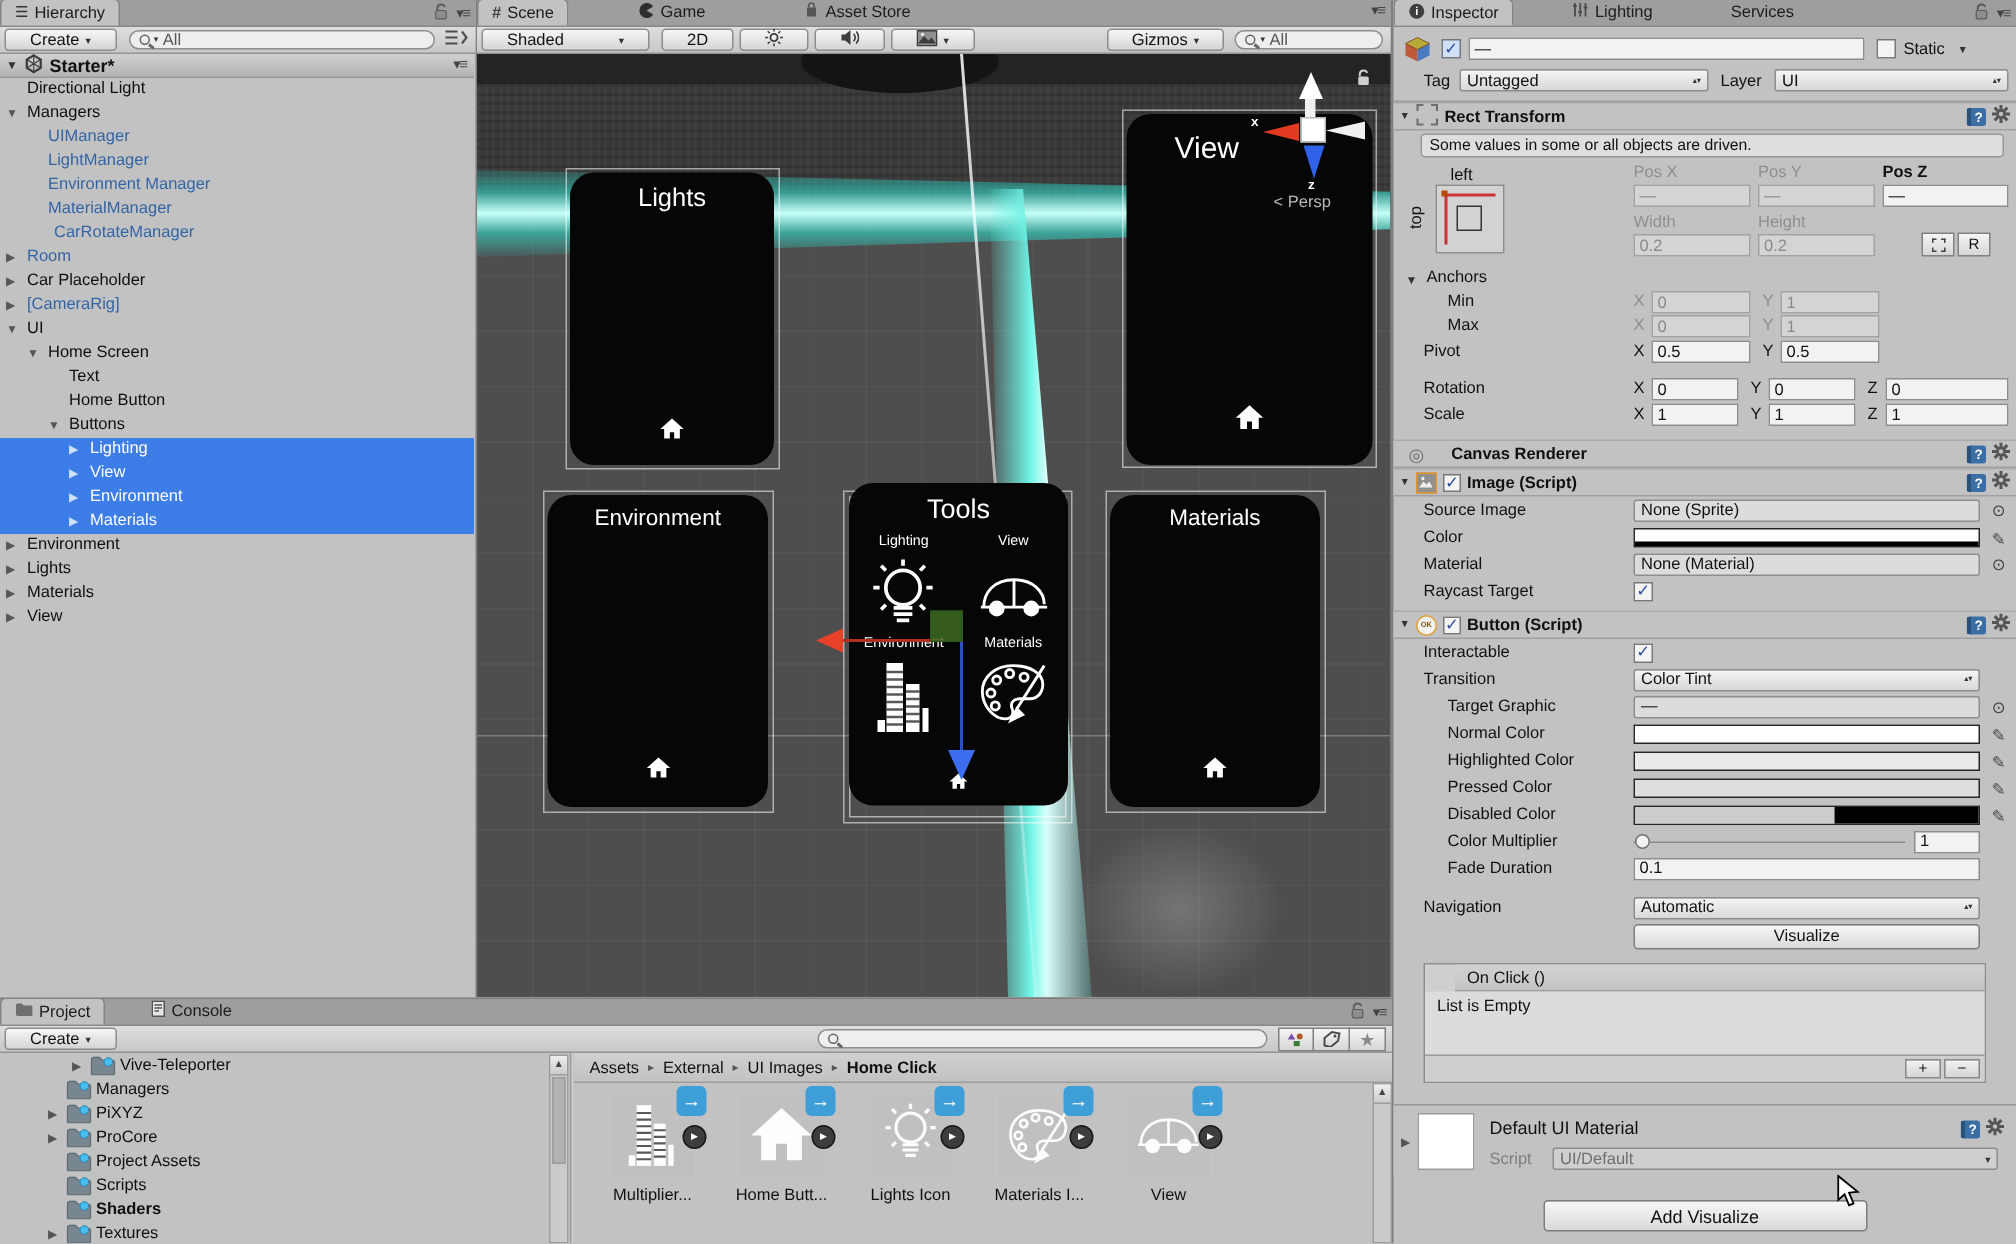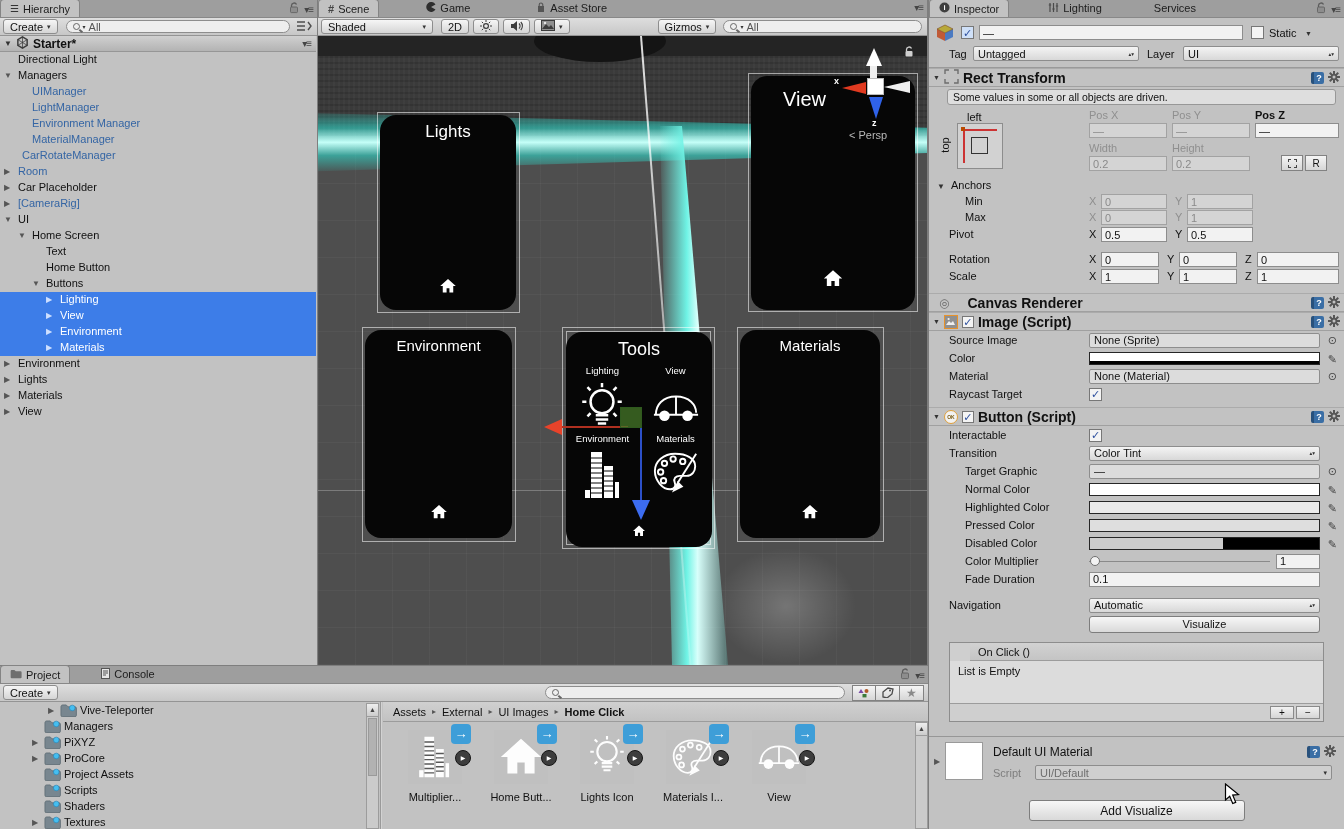--- a/index.html
+++ b/index.html
@@ -7,21 +7,21 @@
 body{position:relative;background:#c2c2c2;font-size:11px;color:#111;}
 .panel{position:absolute;background:#c2c2c2;}
 
 .tabstrip{position:absolute;left:0;right:0;top:0;height:18px;background:#9e9e9e;border-bottom:1px solid #888;display:flex;align-items:flex-end;}
 .tab{height:18px;padding:0 9px;display:flex;align-items:center;gap:4px;color:#1c1c1c;white-space:nowrap;}
 .tab.active{background:#c2c2c2;border:1px solid #848484;border-bottom:none;border-radius:4px 4px 0 0;}
 .striptools{position:absolute;right:4px;top:2px;display:flex;gap:5px;align-items:center;color:#4a4a4a;font-size:9px;}
 .menuglyph{letter-spacing:-1px;font-size:10px;color:#454545;}
 
 .toolbar{position:absolute;left:0;right:0;top:18px;height:18px;background:linear-gradient(#dedede,#c7c7c7);border-bottom:1px solid #949494;display:flex;align-items:center;}
-.tbtn{height:15px;margin:1px 2px;padding:0 6px;background:linear-gradient(#f6f6f6,#d5d5d5);border:1px solid #8d8d8d;border-radius:3px;display:flex;align-items:center;gap:4px;}
+.tbtn{height:15px;margin:1px 2px;padding:0 16px;background:linear-gradient(#f6f6f6,#d5d5d5);border:1px solid #8d8d8d;border-radius:3px;display:flex;align-items:center;gap:4px;}
 .caret{font-size:7px;color:#333;}
 .search-pill{height:13px;background:#eee;border:1px solid #8d8d8d;border-radius:8px;display:flex;align-items:center;padding:0 6px;gap:3px;color:#555;}
 .mag{width:7px;height:7px;border:1.4px solid #666;border-radius:50%;position:relative;flex:0 0 auto;}
 .mag::after{content:"";position:absolute;width:4px;height:1.6px;background:#666;left:5px;top:6px;transform:rotate(40deg);}
 
 #hierarchy-tree{position:absolute;top:52px;left:0;right:1px;bottom:0;background:#c2c2c2;overflow:hidden;}
 .hrow{position:relative;height:16px;}
 .hrow.sel{background:#3d7de8;}
 .fold{position:absolute;top:3px;font-size:8px;color:#565656;}
 .hrow.sel .fold{color:#cfe0ff;}
@@ -44,21 +44,21 @@
 .ctitle{position:absolute;top:7px;left:0;width:100%;text-align:center;color:#fff;}
 .selrect{position:absolute;border:1px solid rgba(255,255,255,.55);}
 .homeico{position:absolute;left:50%;transform:translateX(-50%);width:17px;height:16px;color:#fff;}
 .tlabel{position:absolute;width:50%;text-align:center;color:#fff;font-size:9.5px;}
 .ticon{position:absolute;color:#fff;}
 .ticon svg,.homeico svg{width:100%;height:100%;display:block;}
 
 #inspector{left:928px;top:0;width:416px;height:829px;border-left:1px solid #7e7e7e;}
 .obj-header{position:absolute;top:18px;left:0;right:0;height:50px;border-bottom:1px solid #9a9a9a;}
 .comp-header{display:flex;align-items:center;height:19px;padding-left:4px;gap:4px;background:#c2c2c2;border-top:1px solid #ababab;border-bottom:1px solid #a0a0a0;}
-.comp-title{font-weight:bold;font-size:14px;}
+.comp-title{font-weight:bold;font-size:11px;}
 .hdr-icons{margin-left:auto;display:flex;align-items:center;gap:4px;padding-right:4px;}
 .helpico{width:13px;height:12px;background:#3a6ea5;border-radius:2px;color:#fff;font-size:9px;font-weight:bold;text-align:center;line-height:12px;border-left:3px solid #28517c;}
 .tfield{background:#f2f2f2;border:1px solid #8d8d8d;height:15px;font-size:11px;padding:0 3px;display:flex;align-items:center;overflow:hidden;}
 .tfield.driven{background:#d4d4d4;color:#8a8a8a;border-color:#a2a2a2;}
 .pop{background:linear-gradient(#f4f4f4,#d8d8d8);border:1px solid #8d8d8d;border-radius:2px;height:15px;display:flex;align-items:center;padding:0 4px;gap:4px;}
 .ud{margin-left:auto;display:flex;flex-direction:column;font-size:5.5px;line-height:4px;color:#333;}
 .cb{width:13px;height:13px;background:#f4f4f4;border:1px solid #777;display:inline-flex;align-items:center;justify-content:center;color:#2d4f9e;font-weight:bold;font-size:11px;line-height:10px;flex:0 0 auto;}
 .prow{display:flex;align-items:center;height:18px;padding-left:20px;}
 .plabel{flex:0 0 140px;color:#111;white-space:nowrap;}
 .plabel.ind{padding-left:16px;}
@@ -180,21 +180,21 @@
       <div class="hrow">
         <span class="fold" style="left: 18px;"></span>
         <span class="hlbl blue" style="left: 32px;">Environment Manager</span>
       </div>
       <div class="hrow">
         <span class="fold" style="left: 18px;"></span>
         <span class="hlbl blue" style="left: 32px;">MaterialManager</span>
       </div>
       <div class="hrow">
         <span class="fold" style="left: 18px;"></span>
-        <span class="hlbl blue" style="left: 22px;">CarRotateManager</span>
+        <span class="hlbl blue" style="left: 36px;">CarRotateManager</span>
       </div>
       <div class="hrow">
         <span class="fold" style="left: 4px;">▶</span>
         <span class="hlbl blue" style="left: 18px;">Room</span>
       </div>
       <div class="hrow">
         <span class="fold" style="left: 4px;">▶</span>
         <span class="hlbl" style="left: 18px;">Car Placeholder</span>
       </div>
       <div class="hrow">
@@ -355,21 +355,21 @@
         </div>
     </div>
     <div class="card" style="left:47px;top:294px;width:147px;height:208px;">
       <div class="ctitle" style="font-size:15px;">Environment</div>
       <div class="homeico" style="bottom:18px;">
           <svg viewBox="0 0 24 22">
             <path d="M12 1L1 11h3.6v9h5.4v-6h4v6h5.4v-9H23z" fill="currentColor"></path>
           </svg>
         </div>
     </div>
-    <div class="card" style="left:248px;top:296px;width:146px;height:215px;">
+    <div class="card" style="left:248px;top:286px;width:146px;height:215px;">
       <div class="ctitle" style="font-size:18px;">Tools</div>
       <div class="tlabel" style="left:0;top:33px;">Lighting</div>
       <div class="tlabel" style="left:50%;top:33px;">View</div>
       <div class="ticon" style="left:14px;top:50px;width:44px;height:52px;">
           <svg viewBox="0 0 40 50">
             <g fill="none" stroke="currentColor" stroke-width="2.4">
               <circle cx="20" cy="19" r="11"></circle>
               <path d="M14 32h12M14 36h12M16 40h8"></path>
               <path d="M20 1v4M5 19H1M39 19h-4M9 8L6 5M31 8l3-3M9 30l-3 3M31 30l3 3"></path>
             </g>
@@ -966,21 +966,21 @@
             <circle cx="13" cy="4.2" r="3" fill="#45bef0" stroke="#2a84b4" stroke-width="0.7"></circle>
           </svg></span>
         <span class="flbl" style="left: 64px;">Scripts</span>
       </div>
       <div class="frow">
         <span class="fold" style="left: 32px;"></span>
         <span class="ficon" style="left: 44px;"><svg viewBox="0 0 18 14">
             <path d="M1 3c0-1 .6-2 1.6-2h4l2 2H16c.8 0 1.4.6 1.4 1.4V12c0 .8-.6 1.4-1.4 1.4H2.4A1.4 1.4 0 0 1 1 12z" fill="#78868f" stroke="#596770" stroke-width="0.8"></path>
             <circle cx="13" cy="4.2" r="3" fill="#45bef0" stroke="#2a84b4" stroke-width="0.7"></circle>
           </svg></span>
-        <span class="flbl" style="left: 64px;">Shaders</span>
+        <span class="flbl" style="left: 64px; font-weight: bold;">Shaders</span>
       </div>
       <div class="frow">
         <span class="fold" style="left: 32px;">▶</span>
         <span class="ficon" style="left: 44px;"><svg viewBox="0 0 18 14">
             <path d="M1 3c0-1 .6-2 1.6-2h4l2 2H16c.8 0 1.4.6 1.4 1.4V12c0 .8-.6 1.4-1.4 1.4H2.4A1.4 1.4 0 0 1 1 12z" fill="#78868f" stroke="#596770" stroke-width="0.8"></path>
             <circle cx="13" cy="4.2" r="3" fill="#45bef0" stroke="#2a84b4" stroke-width="0.7"></circle>
           </svg></span>
         <span class="flbl" style="left: 64px;">Textures</span>
       </div>
     </div>

